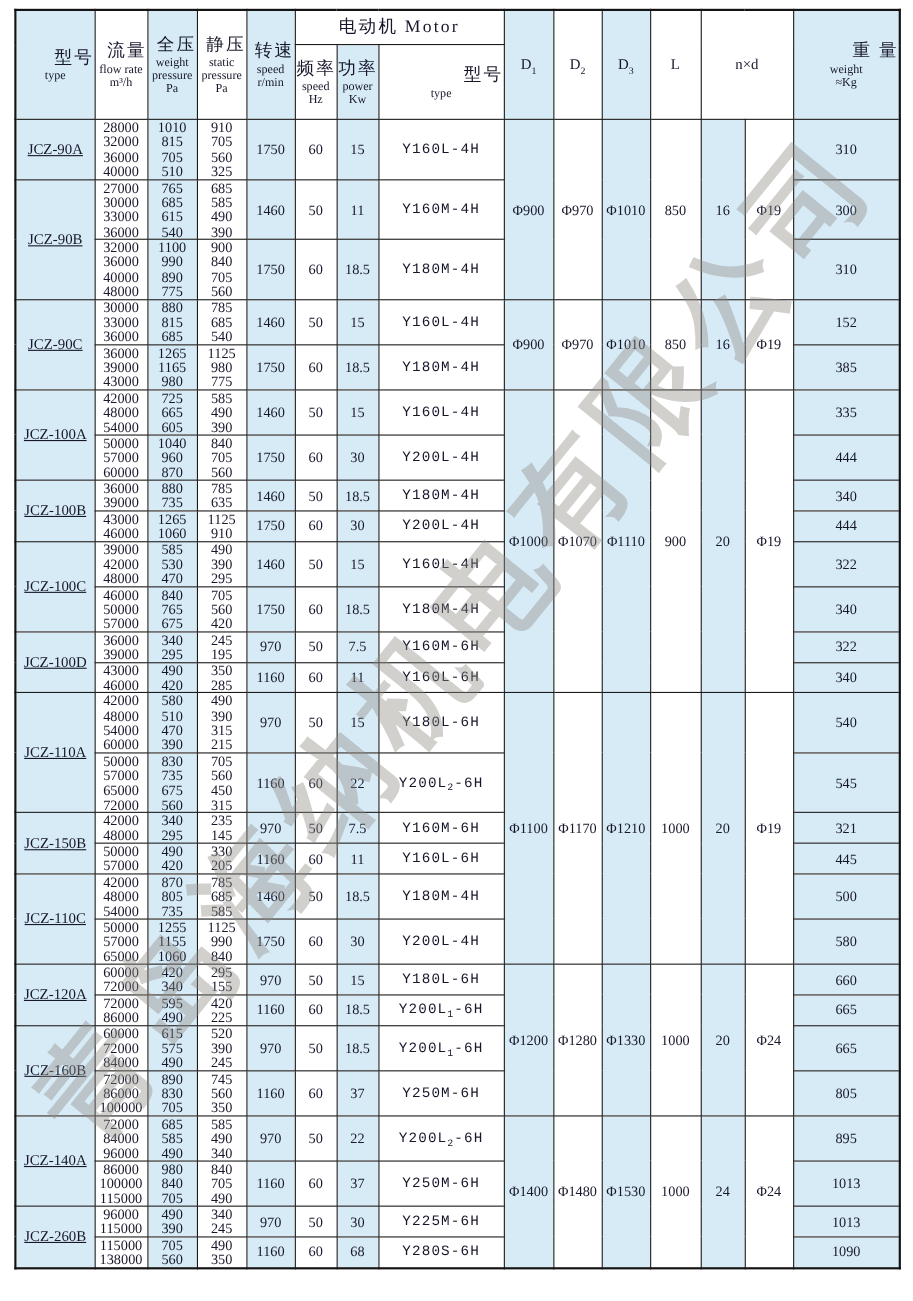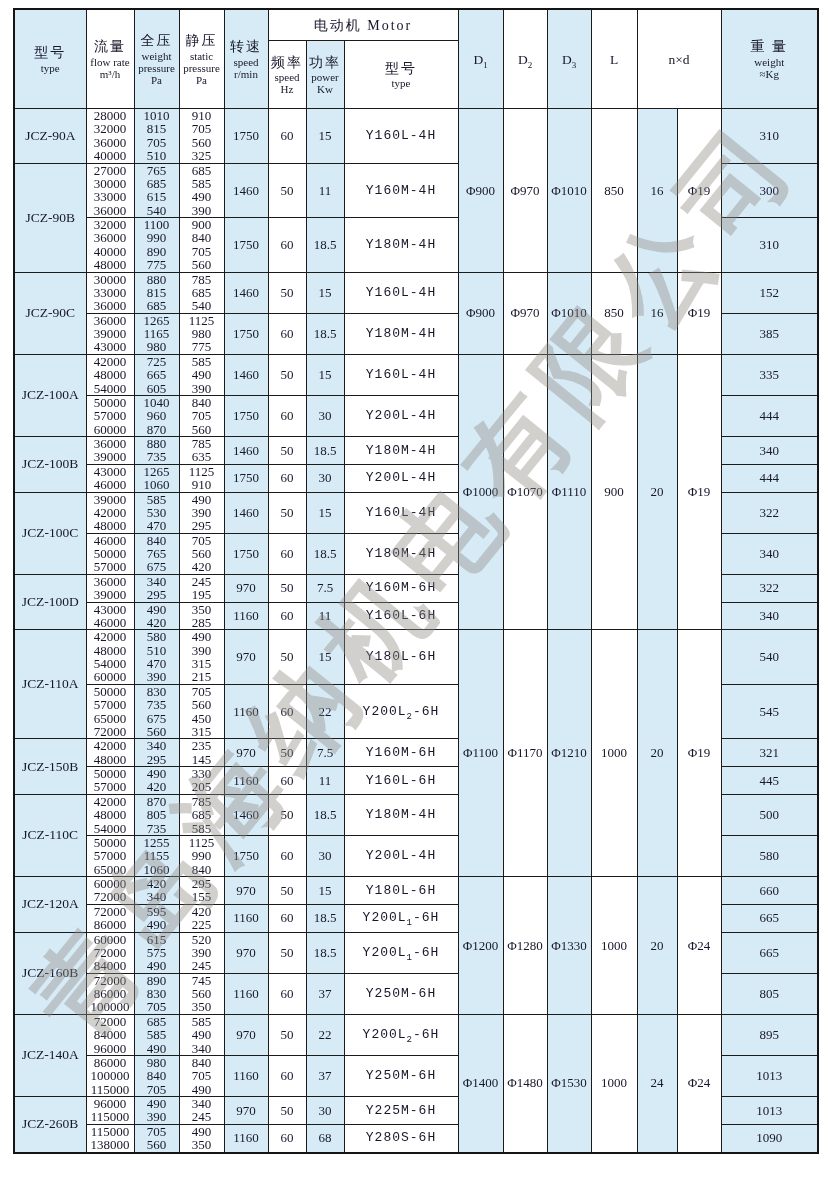--- a/index.html
+++ b/index.html
@@ -14,25 +14,25 @@
     border-collapse:collapse; table-layout:fixed;
     border:2px solid #141414;
   }
   .spec th, .spec td {
     border:1px solid #1b1b1b;
     text-align:center; vertical-align:middle;
     padding:0; overflow:hidden;
   }
   .blue { background:#d7ebf7; }
   thead th { font-weight:normal; }
-  thead .zh { font-size:14px; line-height:1.25; letter-spacing:2px; }
+  thead .zh { font-size:16px; line-height:1.25; letter-spacing:2px;text-align:right; }
   thead .en { font-size:11px; line-height:1.1; letter-spacing:0; }
   thead .dlbl { font-size:13.5px; }
   tbody td { font-size:13px; line-height:1.03; padding:1px 0; }
-  td.model-cell { font-size:13.5px; }
+  td.model-cell { font-size:13.5px;text-decoration:underline; }
   td.motor-cell { letter-spacing:1px;font-family:Liberation Mono, monospace; }
   sub { font-size:9px; line-height:0; }
   .watermark {
     position:absolute; left:50%; top:49%;
     transform:translate(-50%,-50%) rotate(-51deg);
     font-size:102px; letter-spacing:12px; white-space:nowrap;
     color:#8f8c85; opacity:0.40; pointer-events:none; z-index:5;
     font-weight:bold;
   }
 </style>

